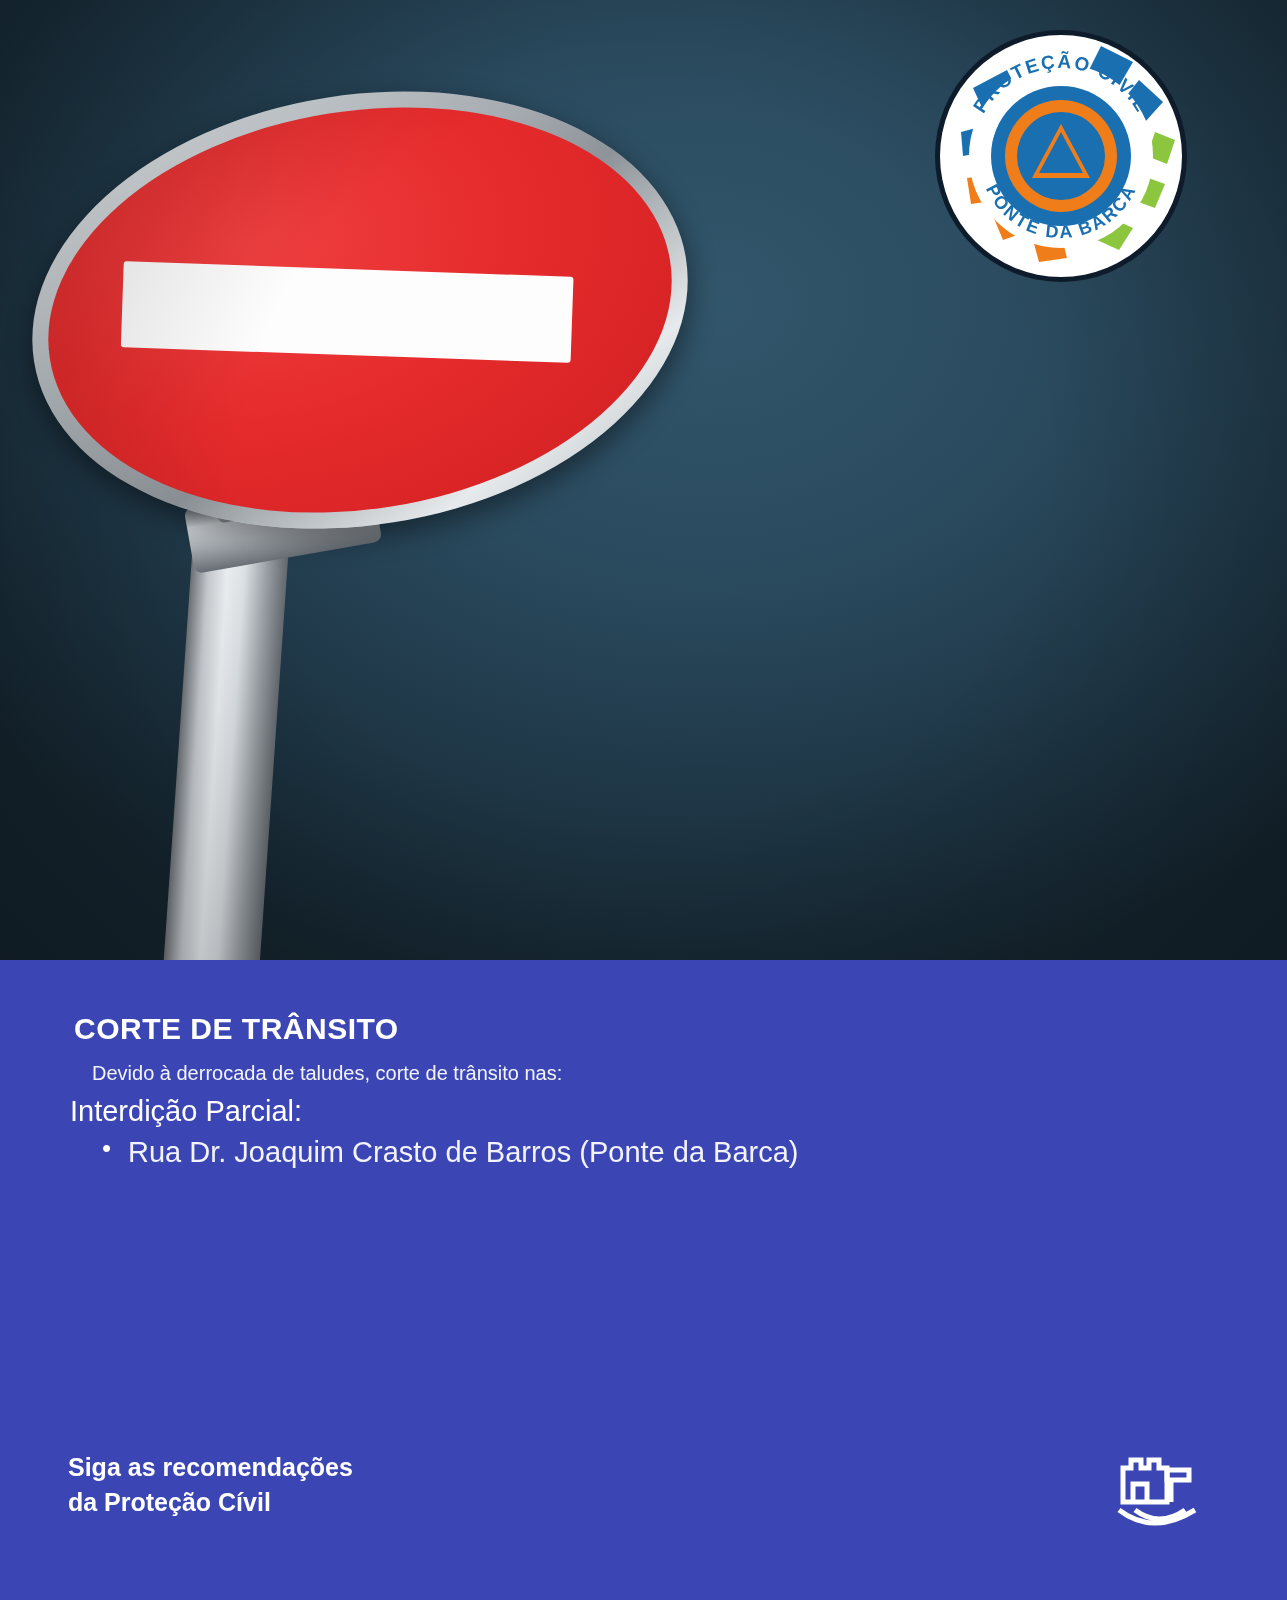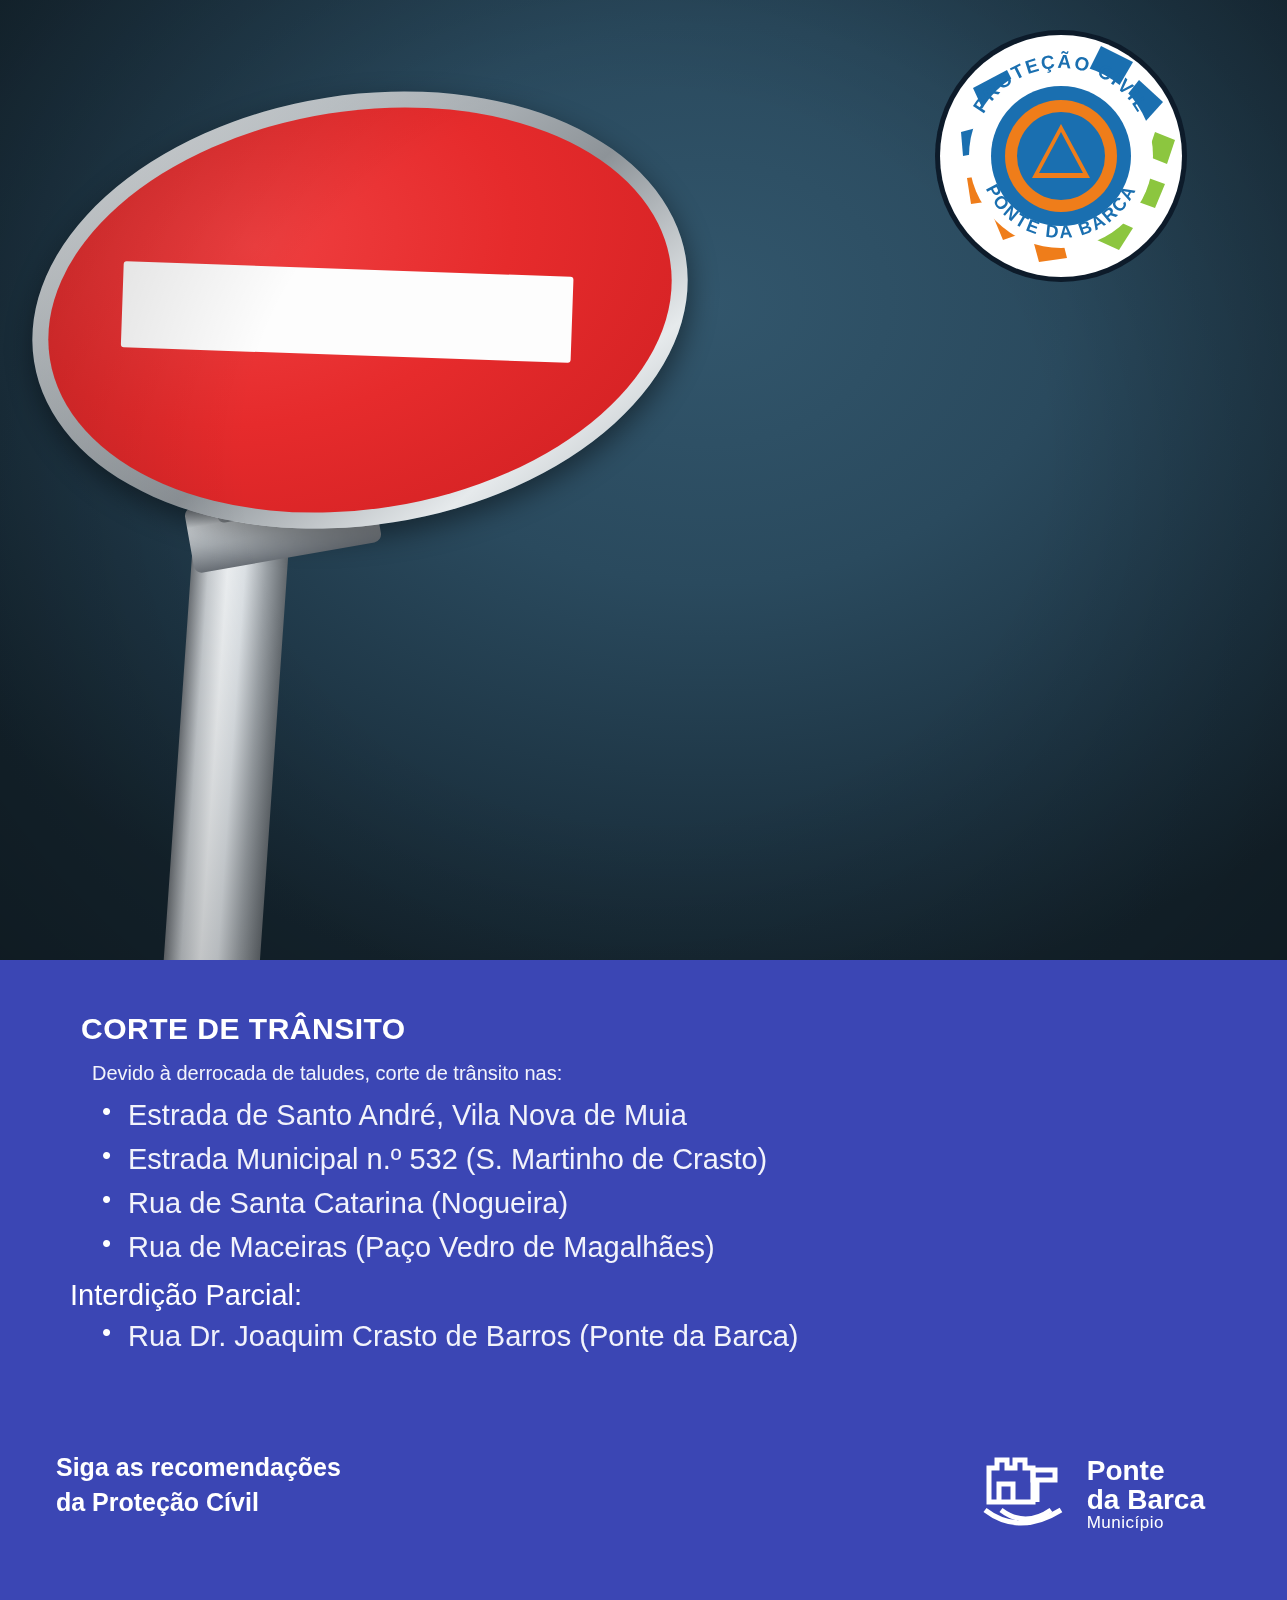--- a/index.html
+++ b/index.html
@@ -148,21 +148,21 @@
     top: 1012px;
     width: 1287px;
     padding: 0 70px;
     box-sizing: border-box;
     color: #ffffff;
   }
   .heading {
     font-size: 30px;
     font-weight: bold;
     letter-spacing: 0.5px;
-    margin: 0 0 16px 11px;
+    margin: 0 0 16px 4px;
   }
   .lead {
     font-size: 20px;
     margin: 0 0 8px 22px;
     font-weight: 300;
     color: #f2f3fb;
   }
   ul.streets {
     list-style: none;
     margin: 0;
@@ -184,21 +184,21 @@
     color: #ffffff;
   }
   .sub-heading {
     font-size: 29px;
     font-weight: normal;
     margin: 10px 0 2px 0;
     color: #ffffff;
   }
   .footer-note {
     position: absolute;
-    left: 56px;
+    left: 68px;
     top: 1450px;
     font-size: 25px;
     font-weight: bold;
     line-height: 1.38;
     color: #ffffff;
   }
 
   
   .muni {
     position: absolute;
@@ -273,26 +273,20 @@
     </svg>
   </div>
 
 
   <div class="panel-step"></div>
   <div class="panel"></div>
 
   <div class="panel-inner">
     <div class="heading">CORTE DE TRÂNSITO</div>
     <div class="lead">Devido à derrocada de taludes, corte de trânsito nas:</div>
-    <ul class="streets">
-      <li>Estrada de Santo André, Vila Nova de Muia</li>
-      <li>Estrada Municipal n.º 532 (S. Martinho de Crasto)</li>
-      <li>Rua de Santa Catarina (Nogueira)</li>
-      <li>Rua de Maceiras (Paço Vedro de Magalhães)</li>
-    </ul>
     <div class="sub-heading">Interdição Parcial:</div>
     <ul class="streets">
       <li>Rua Dr. Joaquim Crasto de Barros (Ponte da Barca)</li>
     </ul>
   </div>
 
   <div class="footer-note">
     <div>Siga as recomendações</div>
     <div>da Proteção Cívil</div>
   </div>
@@ -303,20 +297,15 @@
         <g fill="none" stroke="#ffffff" stroke-width="5">
           <path d="M14 20 h8 v-8 h10 v8 h8 v-8 h10 v8 h8 v34 h-44 z"></path>
           <path d="M24 54 v-18 h14 v18"></path>
           <path d="M58 22 h22 v10 h-22 z"></path>
           <path d="M62 32 v22"></path>
           <path d="M10 62 q34 26 76 0"></path>
           <path d="M26 62 q24 18 50 0"></path>
         </g>
       </svg>
     </div>
-    <div class="muni-text">
-      <div class="muni-l1">Ponte</div>
-      <div class="muni-l2">da Barca</div>
-      <div class="muni-l3">Município</div>
-    </div>
   </div>
 
 </div>
 
 </body></html>

